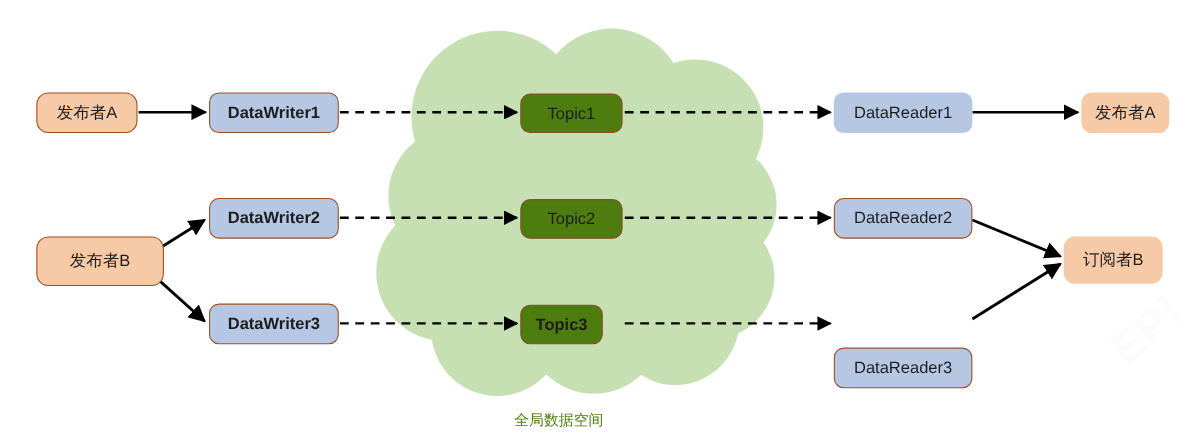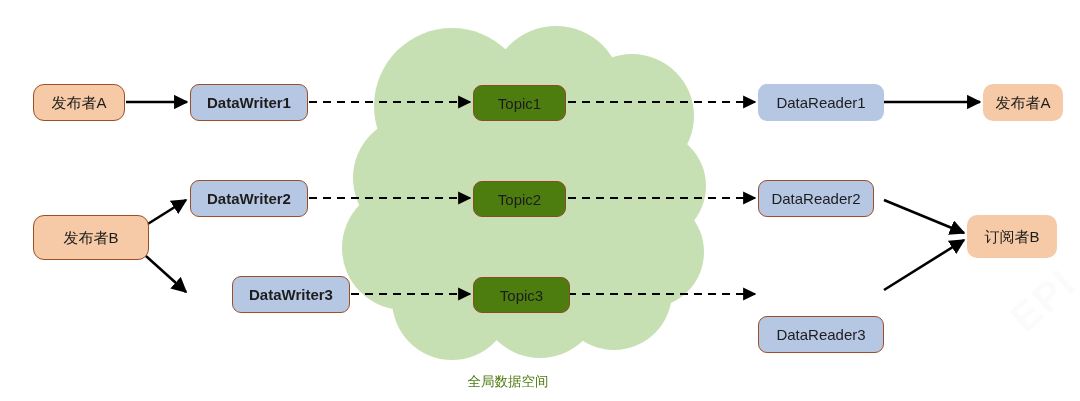--- a/index.html
+++ b/index.html
@@ -170,41 +170,41 @@
   </div>
 
   <div class="node n-writer" style="left:190px; top:84px; width:118px; height:37px;">
     <span class="node-label">DataWriter1</span>
   </div>
 
   <div class="node n-writer" style="left:190px; top:180px; width:118px; height:37px;">
     <span class="node-label">DataWriter2</span>
   </div>
 
-  <div class="node n-writer" style="left:190px; top:276px; width:118px; height:37px;margin-left:42px;">
+  <div class="node n-writer" style="left:190px; top:276px; width:118px; height:37px;">
     <span class="node-label">DataWriter3</span>
   </div>
 
   <div class="node n-topic" style="left:473px; top:85px; width:93px; height:36px;">
     <span class="node-label">Topic1</span>
   </div>
 
   <div class="node n-topic" style="left:473px; top:181px; width:93px; height:36px;">
     <span class="node-label">Topic2</span>
   </div>
 
-  <div class="node n-topic" style="left:473px; top:277px; width:97px; height:36px;">
+  <div class="node n-topic" style="left:473px; top:277px; width:75px; height:36px;font-weight:bold;">
     <span class="node-label">Topic3</span>
   </div>
 
   <div class="node n-reader-flat" style="left:758px; top:84px; width:126px; height:37px;">
     <span class="node-label">DataReader1</span>
   </div>
 
-  <div class="node n-reader" style="left:758px; top:180px; width:116px; height:37px;">
+  <div class="node n-reader" style="left:758px; top:180px; width:126px; height:37px;">
     <span class="node-label">DataReader2</span>
   </div>
 
   <div class="node n-reader" style="left:758px; top:276px; width:126px; height:37px;margin-top:40px;">
     <span class="node-label">DataReader3</span>
   </div>
 
   <div class="node n-subscriber" style="left:983px; top:84px; width:80px; height:37px;">
     <span class="node-label">发布者A</span>
   </div>

